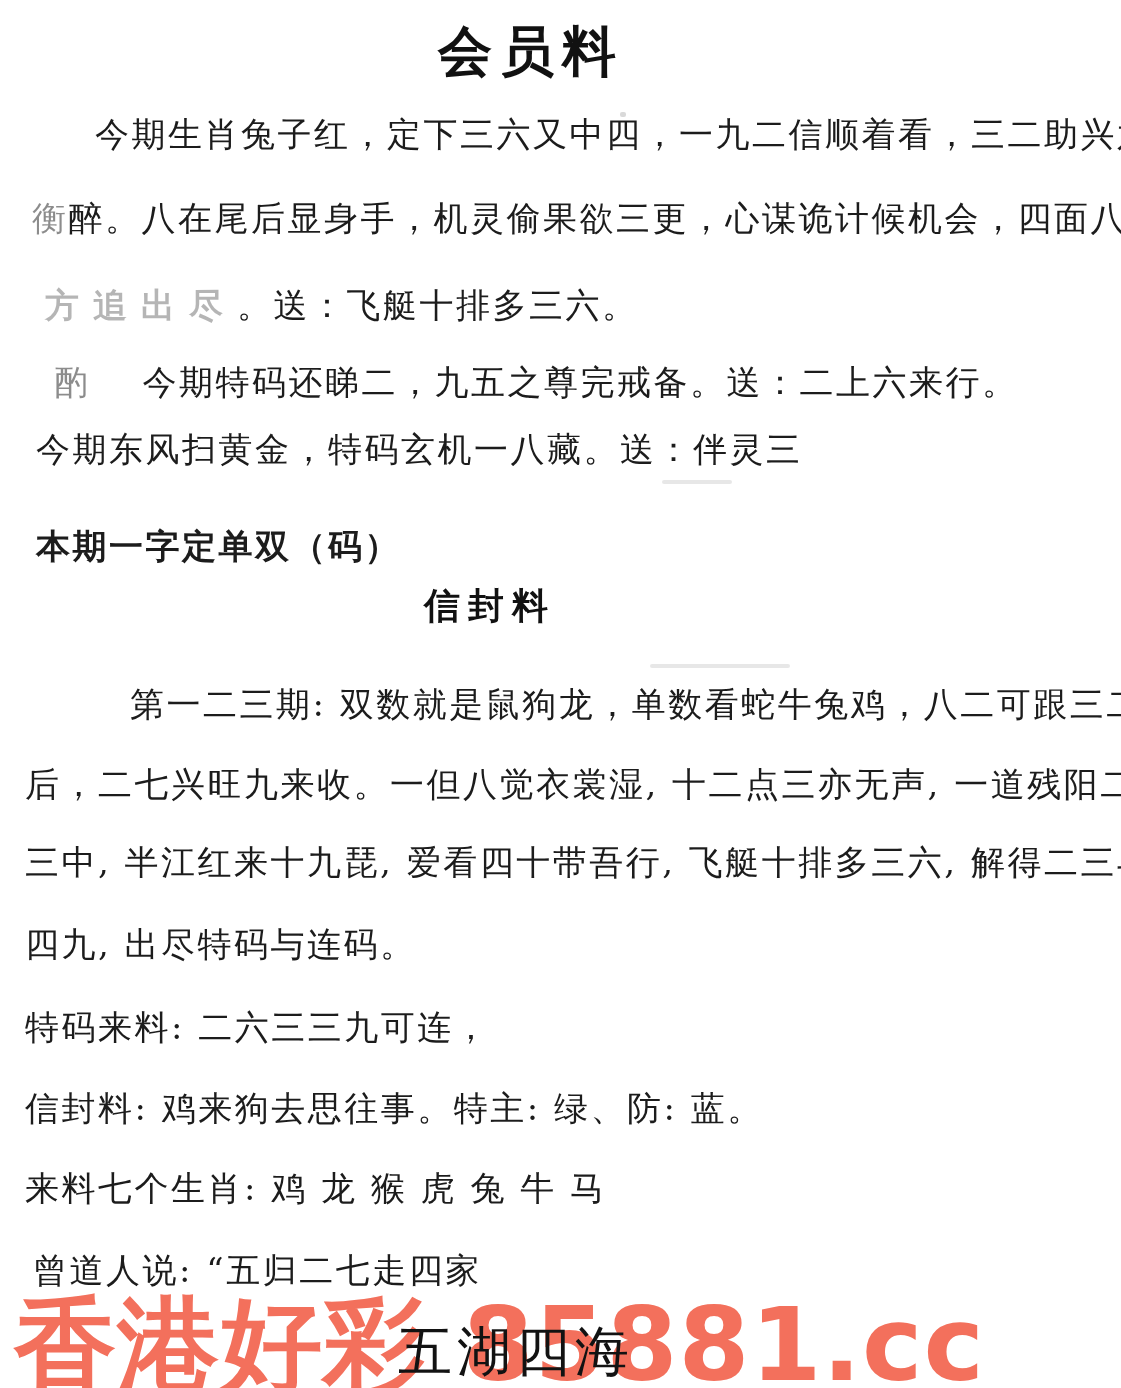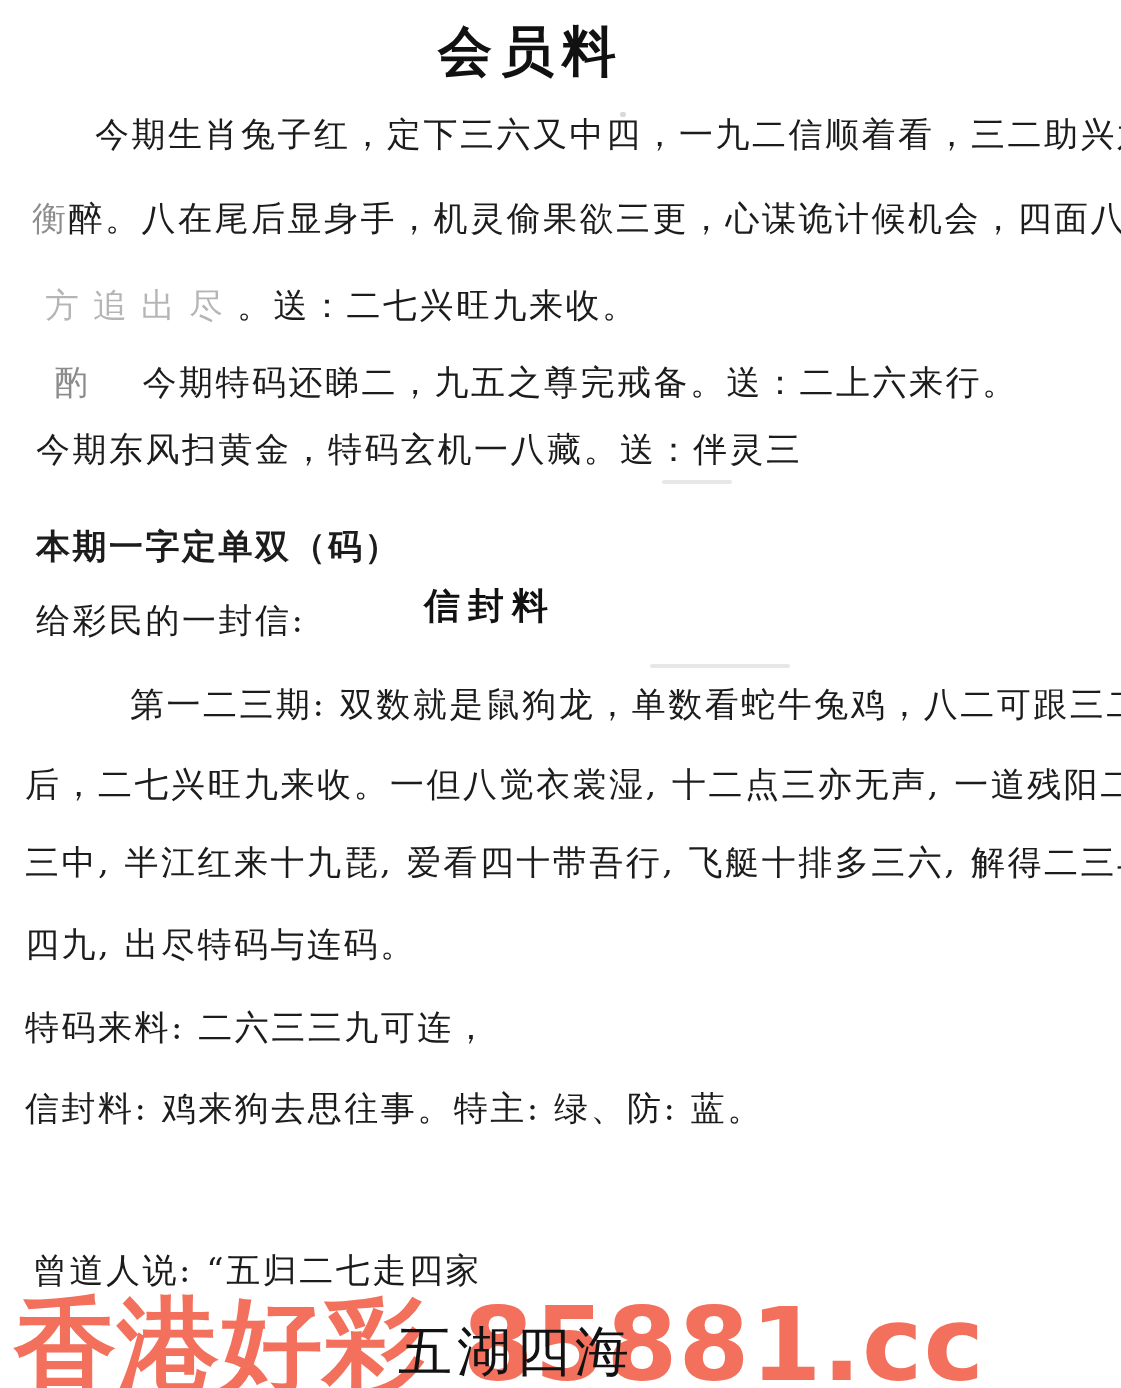--- a/index.html
+++ b/index.html
@@ -37,21 +37,21 @@
   .l7{top:598px;left:36px;}
   .l8{top:682px;left:130px;}
   .l9{top:762px;left:25px;}
   .l10{top:840px;left:25px;}
   .l11{top:922px;left:25px;}
   .l12{top:1005px;left:25px;}
   .l13{top:1086px;left:25px;}
   .l14{top:1166px;left:25px;}
   .l15{top:1248px;left:25px;margin-left:8px;}
   .faded{opacity:.5;}
-  .faded-heavy{opacity:.32;letter-spacing:14px;}
+  .faded-heavy{opacity:.32;letter-spacing:14px;font-weight:bold;}
   .gap-after{margin-right:52px;}
   .watermark{
     position:absolute;
     top:1278px;left:14px;
     font-family:"DejaVu Sans", sans-serif;
     font-weight:900;
     font-size:102px;
     letter-spacing:1px;
     white-space:nowrap;
     color:#f3705c;
@@ -81,44 +81,44 @@
 <body>
 
 <div class="page">
 
   <div class="doc-title title-member">会员料</div>
 
   <div class="line l1"><span>今期生肖兔子红，定下三六又中四，一九二信顺着看，三二助兴六</span></div>
 
   <div class="line l2"><span class="faded">衡</span><span>醉。八在尾后显身手，机灵偷果欲三更，心谋诡计候机会，四面八</span></div>
 
-  <div class="line l3"><span class="faded-heavy">方追出尽</span><span>。送：二七兴旺九来收。</span></div>
+  <div class="line l3"><span class="faded-heavy">方追出尽</span><span>。送：飞艇十排多三六。</span></div>
 
   <div class="line l4"><span class="faded gap-after">酌</span><span>今期特码还睇二，九五之尊完戒备。送：二上六来行。</span></div>
 
   <div class="line l5"><span>今期东风扫黄金，特码玄机一八藏。送：伴灵三</span></div>
 
   <div class="line l6"><span>本期一字定单双（码）</span></div>
 
-  <div class="line l7"><span>给彩民的一封信:</span></div>
 
   <div class="doc-title title-envelope">信封料</div>
 
   <div class="line l8"><span>第一二三期: 双数就是鼠狗龙，单数看蛇牛兔鸡，八二可跟三二</span></div>
 
   <div class="line l9"><span>后，二七兴旺九来收。一但八觉衣裳湿, 十二点三亦无声, 一道残阳二</span></div>
 
   <div class="line l10"><span>三中, 半江红来十九琵, 爱看四十带吾行, 飞艇十排多三六, 解得二三与</span></div>
 
   <div class="line l12"><span>特码来料: 二六三三九可连，</span></div>
 
   <div class="line l11"><span>四九, 出尽特码与连码。</span></div>
 
   <div class="line l13"><span>信封料: 鸡来狗去思往事。特主: 绿、防: 蓝。</span></div>
 
+  <div class="line l14"><span>来料七个生肖: 鸡 龙 猴 虎 兔 牛 马</span></div>
 
   <div class="line l15"><span>曾道人说: “五归二七走四家</span></div>
 
   <div class="watermark">香港好彩 85881.cc</div>
 
   <div class="footer-motto">五湖四海</div>
 
   <div class="artifact a1"></div>
   <div class="artifact a2"></div>
   <div class="artifact a3"></div>

